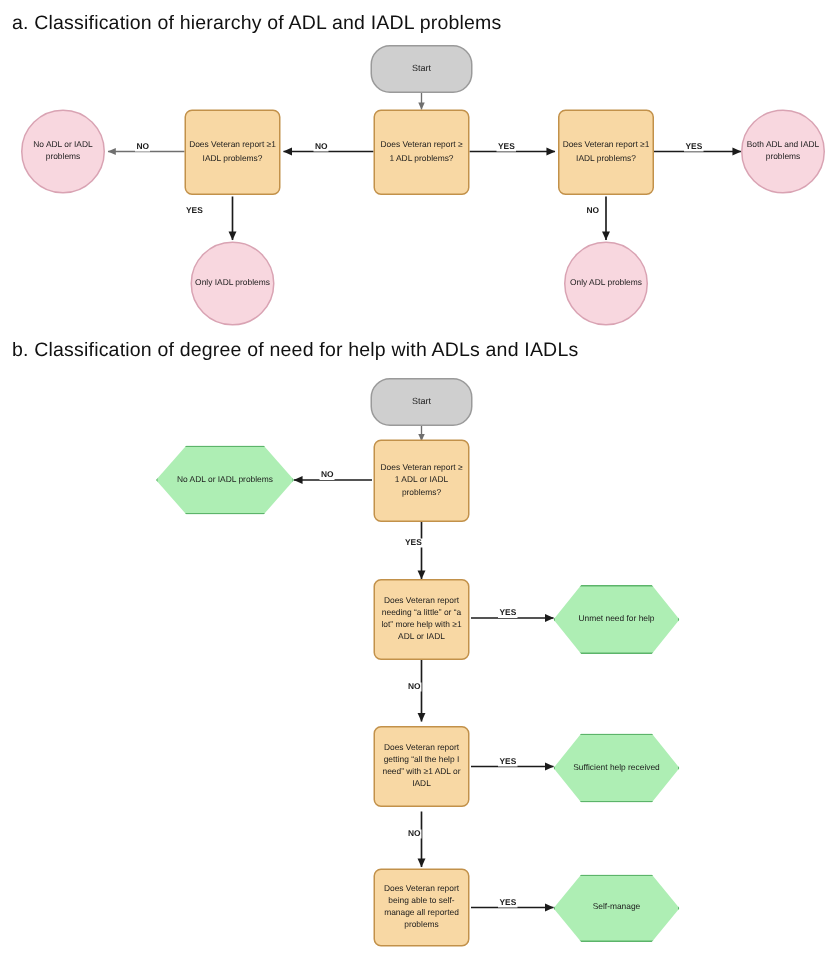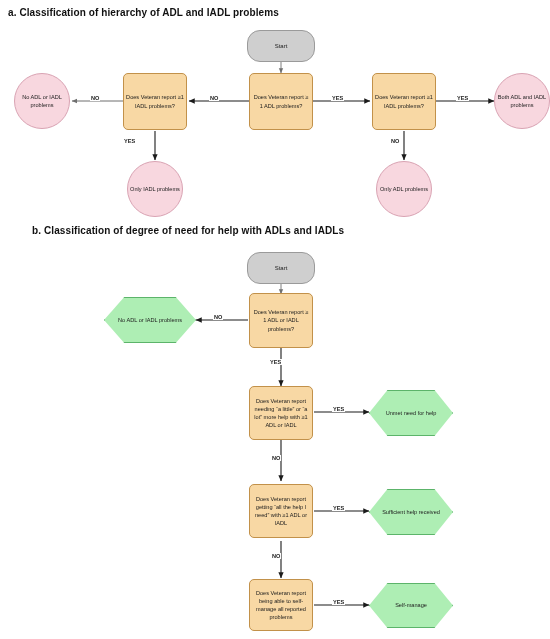--- a/index.html
+++ b/index.html
@@ -10,28 +10,28 @@
   body {
     width: 550px;
     height: 639px;
     position: relative;
     font-family: "Liberation Sans", sans-serif;
     color: #1b1b1b;
     overflow: hidden;
   }
   .panel-title {
     position: absolute;
-    font-size: 10px;
-    font-weight: bold;
+    font-size: 13px;
+    font-weight: normal;
     letter-spacing: 0.01em;
     color: #111111;
     white-space: nowrap;
   }
   #title-a { left: 8px; top: 7px; }
-  #title-b { left: 8px; top: 225px; margin-left: 24px; }
+  #title-b { left: 8px; top: 225px; }
 
   .canvas {
     position: absolute;
     left: 0; top: 0;
     width: 550px; height: 639px;
     pointer-events: none;
   }
 
   
   .node {

